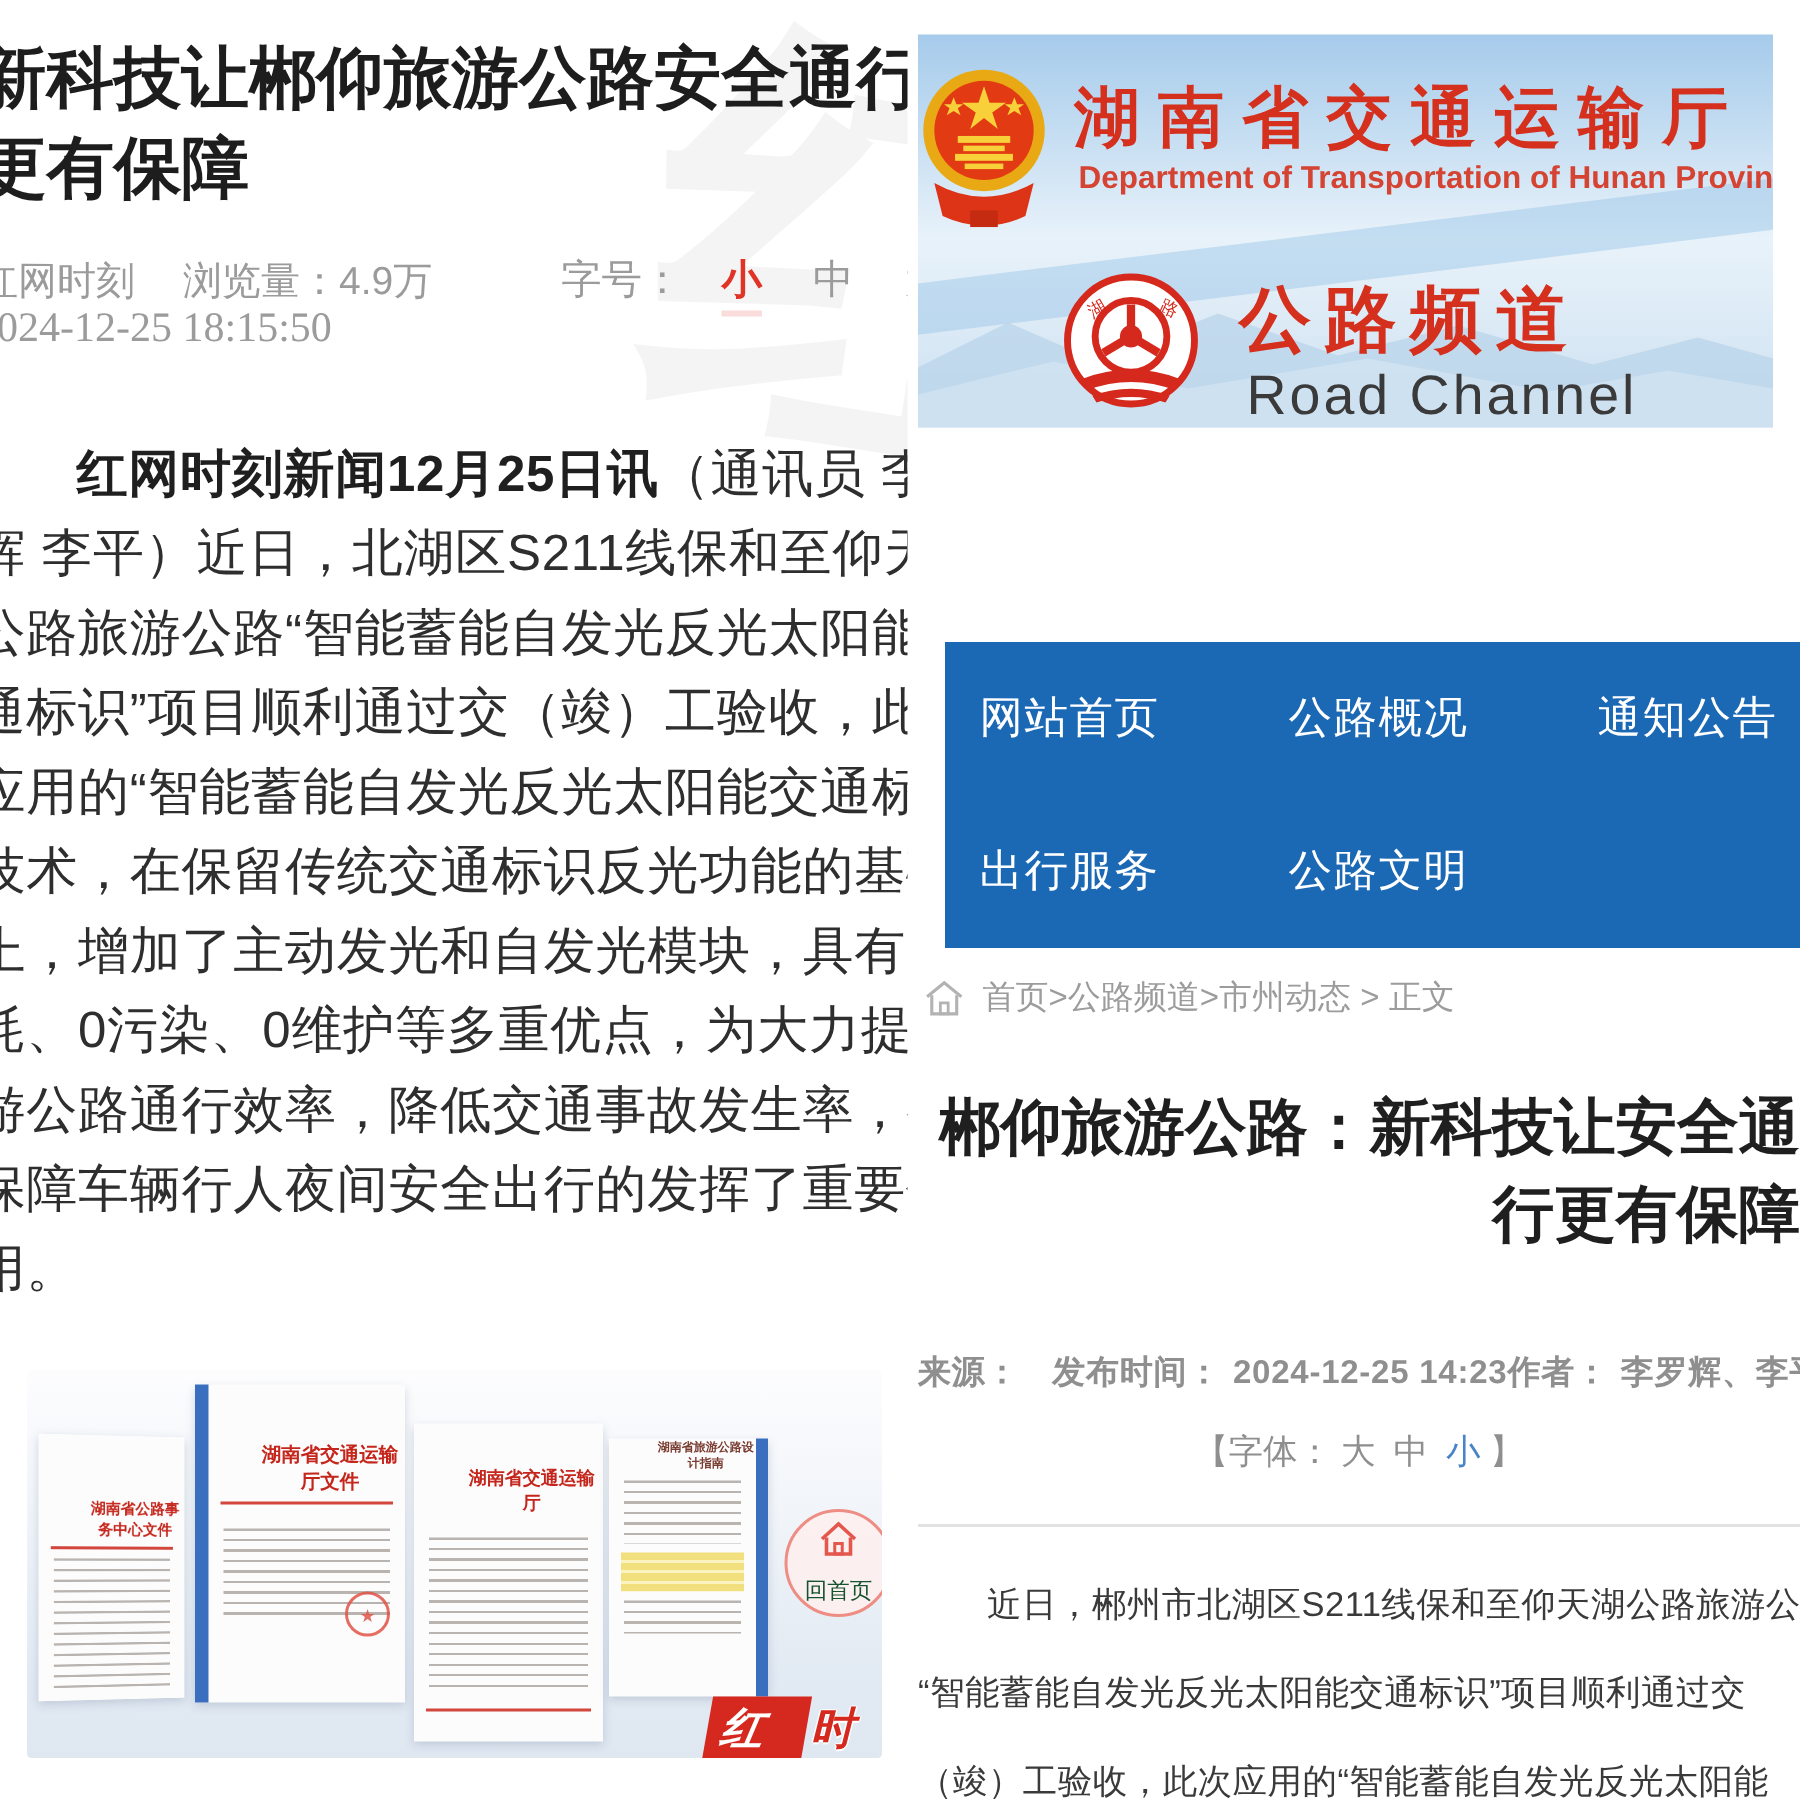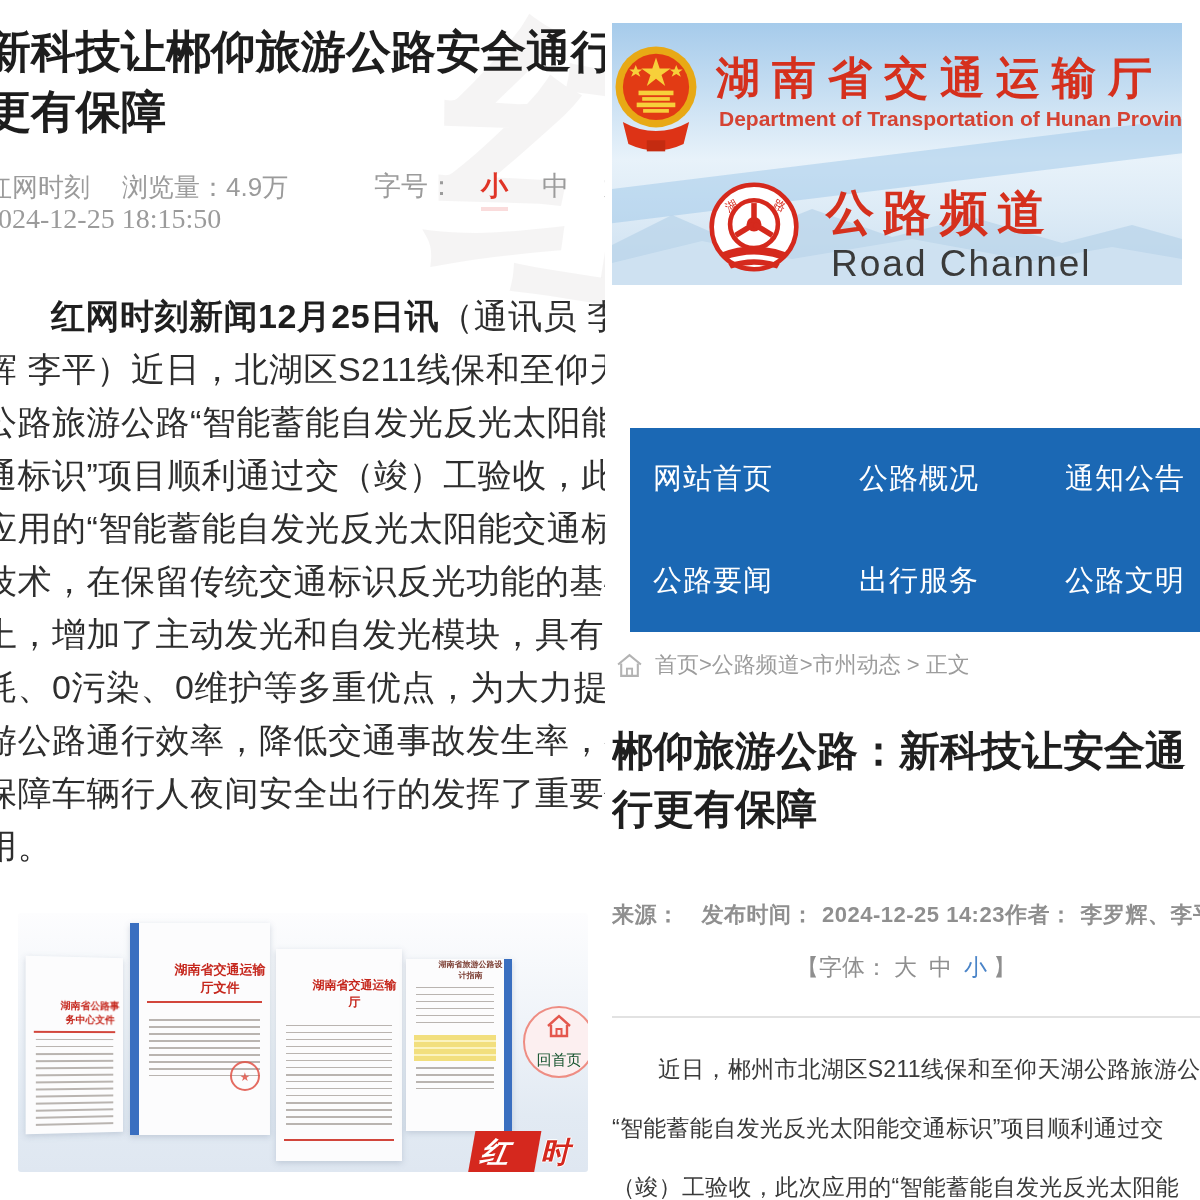--- a/index.html
+++ b/index.html
@@ -83,21 +83,21 @@
   .rp-nav { position:absolute; left:2px; top:428px; width:586px; height:204px; background:#1b68b4;
             display:grid; grid-template-columns:206px 206px 1fr; grid-template-rows:102px 102px;
             align-items:center; padding-left:23px;margin-left:16px; }
   .rp-nav .item { color:#fff; font-size:29px; letter-spacing:1px; cursor:pointer; white-space:nowrap; }
 
   .rp-crumb { position:absolute; left:4px; top:650px; display:flex; align-items:center; gap:12px;
               color:#9c9c9c; font-size:22px; }
   .rp-crumb svg { width:27px; height:25px; }
   .rp-crumb .ctext { cursor:pointer; }
 
-  .rp-title { position:absolute; left:0; top:722px; width:588px; text-align:left;
+  .rp-title { position:absolute; left:0; top:722px; width:588px; text-align:right;
               font-size:41px; font-weight:700; color:#1f1f1f; line-height:58px; }
   .rp-meta { position:absolute; left:0; top:900px; width:588px; text-align:center; font-size:22px;
              color:#8f8f8f; white-space:nowrap; letter-spacing:0.5px; }
   .rp-meta span { display:inline-block;font-weight:bold; }
   .rp-meta .g1 { margin-right:22px; } .rp-meta .g2 { margin-right:8px; }
   .rp-meta .g3 { margin-right:0; } .rp-meta .g4 { margin-right:8px; }
   .rp-fontrow { position:absolute; left:0; top:952px; width:588px; text-align:center; font-size:23px; color:#8f8f8f; }
   .rp-fontrow .fopt { display:inline-block; margin:0 6px; cursor:pointer; }
   .rp-fontrow .fopt.blue { color:#4a84c8; }
   .rp-divider { position:absolute; left:0; top:1016px; width:588px; height:2px; background:#e2e2e2; }
@@ -222,21 +222,20 @@
       </svg>
       <div class="chan-cn">公路频道</div>
       <div class="chan-en">Road Channel</div>
     </div>
 
 
     <div class="rp-nav">
       <span class="item">网站首页</span>
       <span class="item">公路概况</span>
       <span class="item">通知公告</span>
-      <span class="item">公路要闻</span>
       <span class="item">出行服务</span>
       <span class="item">公路文明</span>
     </div>
 
     <div class="rp-crumb">
       <svg viewBox="0 0 26 24">
         <path d="M2 11 L13 2 L24 11" fill="none" stroke="#b3b3b3" stroke-width="2"></path>
         <path d="M5 10 V22 H21 V10" fill="none" stroke="#b3b3b3" stroke-width="2"></path>
         <rect x="10.5" y="15" width="5" height="7" fill="none" stroke="#b3b3b3" stroke-width="1.8"></rect>
       </svg>

